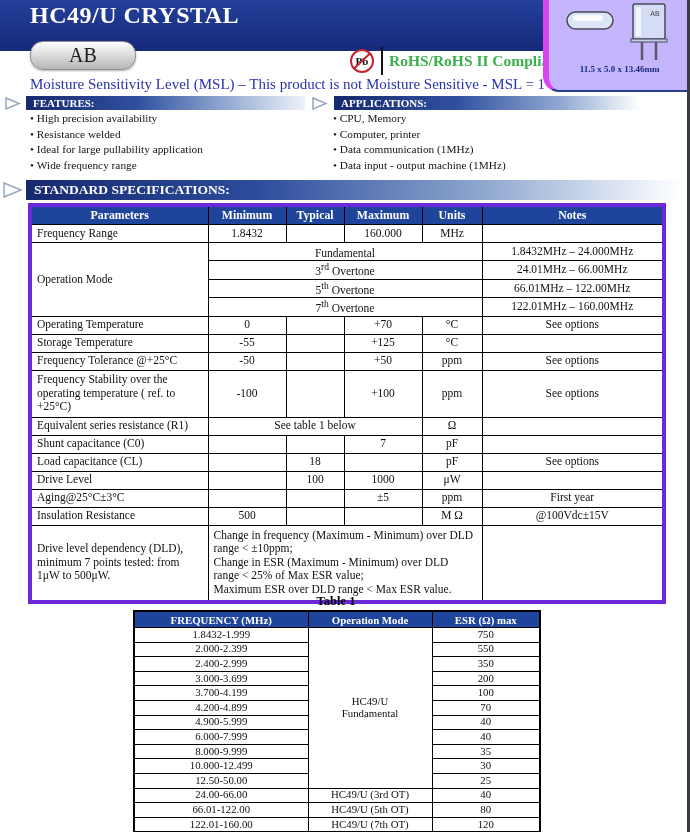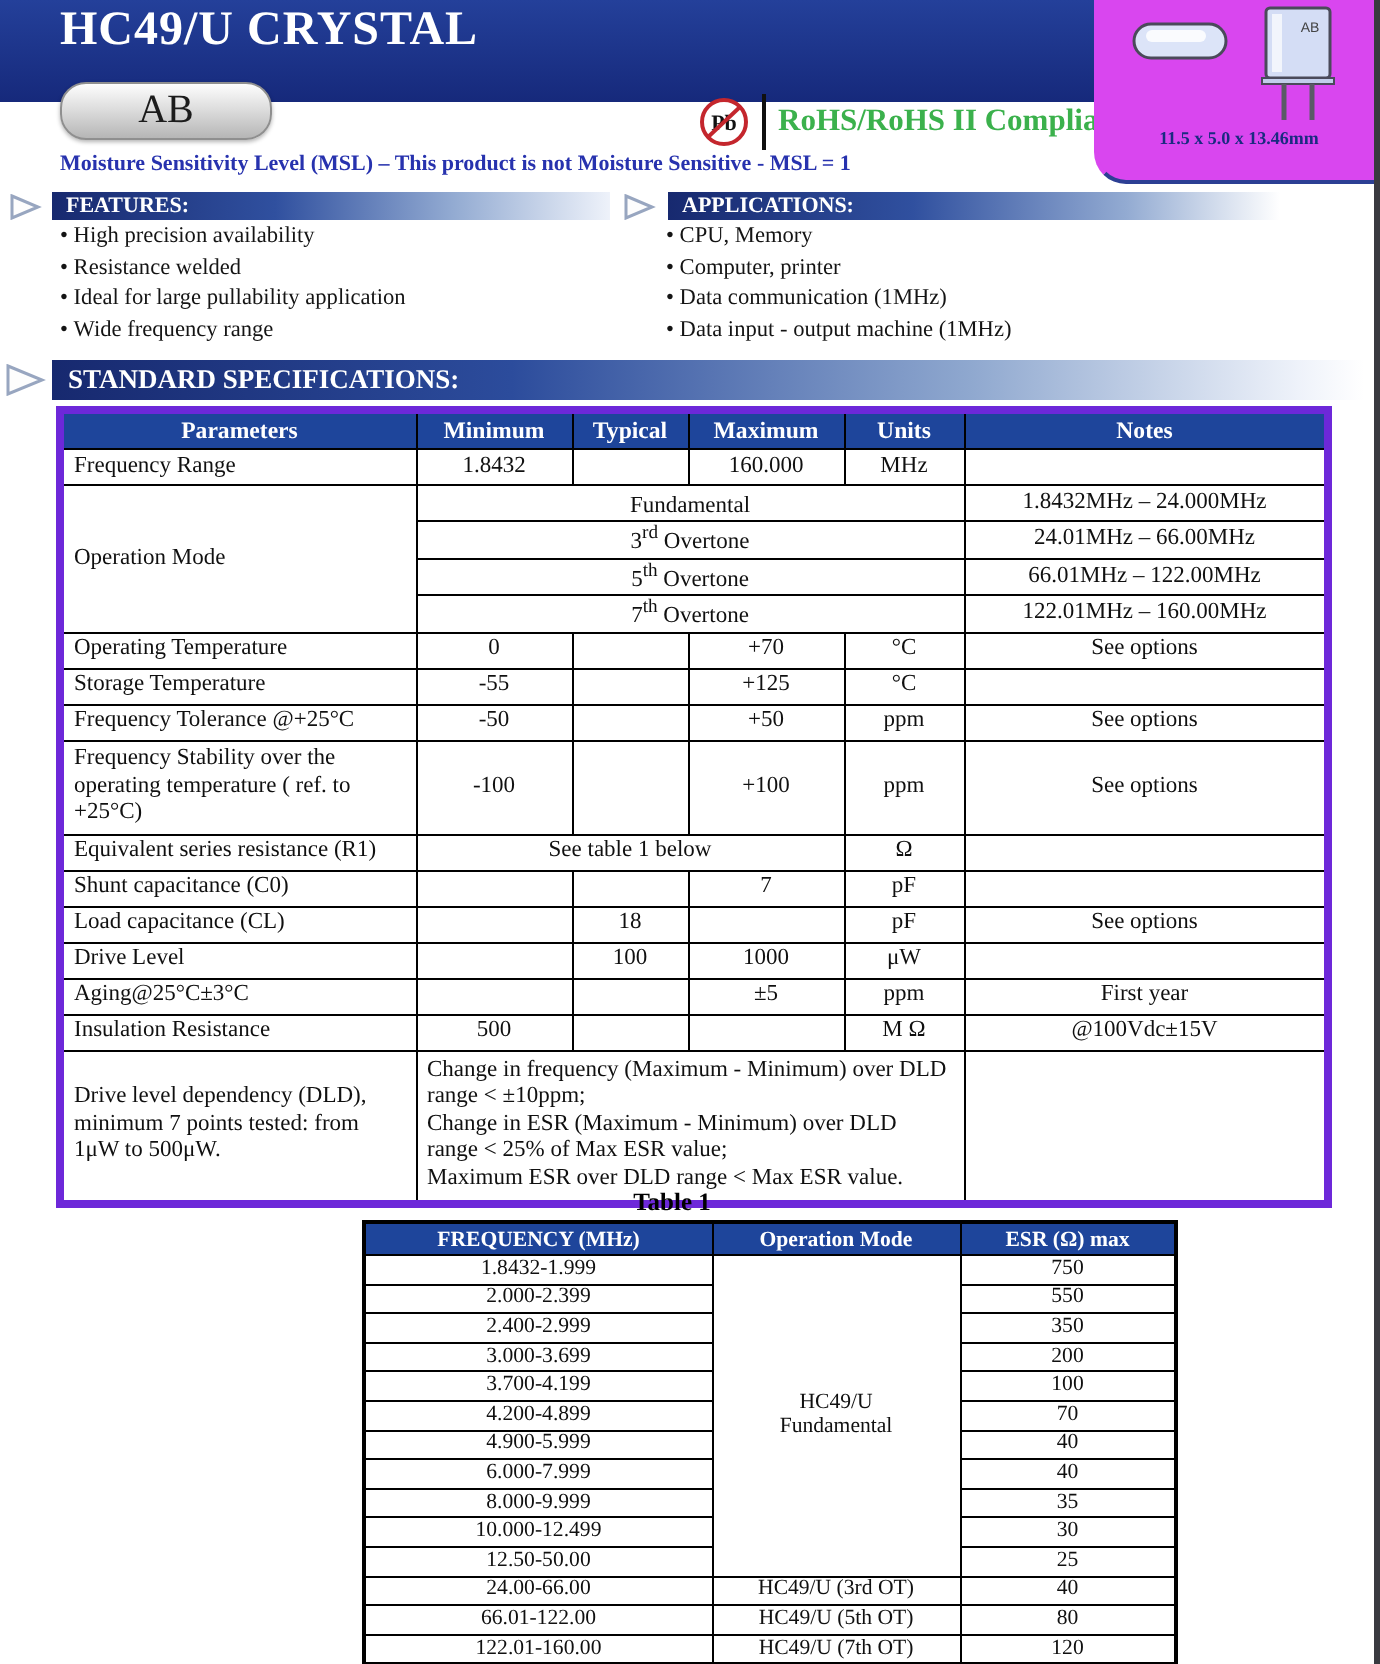--- a/index.html
+++ b/index.html
@@ -5,37 +5,37 @@
   html,body { margin:0; padding:0; }
   body {
     width:690px; height:832px; position:relative; background:#ffffff;
     font-family:"Liberation Serif", serif; overflow:hidden; color:#101010;
   }
   
   .banner { position:absolute; top:0; left:0; width:690px; height:51px;
     background:linear-gradient(#24409a, #16297b); }
   .banner-title { position:absolute; left:30px; top:2px; font-size:24px; font-weight:bold;
     color:#ffffff; letter-spacing:0.5px; }
-  .pkg-box { position:absolute; top:0; right:0; width:141px; height:90px; background:#d946ef;
-    border-left:2px solid #d946ef; border-bottom:2px solid #2c3f94;
+  .pkg-box { position:absolute; top:0; right:0; width:141px; height:90px; background:#c4b5fd;
+    border-left:6px solid #d946ef; border-bottom:2px solid #2c3f94;
     border-bottom-left-radius:16px; z-index:5; }
   .pkg-dims { position:absolute; left:0; top:64px; width:100%; text-align:center;
     font-size:9px; font-weight:bold; color:#1a2b80; }
   .page-edge { position:absolute; top:0; right:0; width:3px; height:832px;
     background:#3a3a40; z-index:20; }
   .logo-ab { position:absolute; left:30px; top:41px; width:104px; height:27px;
     border-radius:13px; background:linear-gradient(#fdfdfd, #dcdcdc 48%, #b6b6b6);
     border:1px solid #8f8f8f; box-shadow:0 1px 2px rgba(0,0,0,0.3);
     display:flex; align-items:center; justify-content:center;
     font-size:20px; color:#1c1c1c; }
   .rohs-row { position:absolute; left:349px; top:46px; height:30px;
     display:flex; align-items:center; gap:6px; }
   .rohs-sep { width:2px; height:28px; background:#101010; }
   .rohs-text { font-size:15.5px; font-weight:bold; color:#3bb14c; }
-  .msl { position:absolute; left:30px; top:76px; font-size:11px; font-weight:bold; color:#2732ae; }
+  .msl { position:absolute; left:30px; top:76px; font-size:15px; font-weight:normal; color:#2732ae; }
   
   .bar { position:absolute; height:14px; color:#ffffff; font-weight:bold; font-size:11px;
     line-height:14px; padding-left:7px; box-sizing:border-box;
     background:linear-gradient(to right, #17296f, #30509f 40%, #93abd2 72%, #eef2fa 100%); }
   .bar.features { left:26px; top:96px; width:279px; }
   .bar.applications { left:334px; top:96px; width:306px;
     background:linear-gradient(to right, #17296f, #30509f 40%, #93abd2 75%, #ffffff 100%); }
   .bar.specsbar { left:26px; top:180px; width:656px; height:20px; font-size:13.5px;
     line-height:20px; padding-left:8px;
     background:linear-gradient(to right, #17296f, #2c4c9c 35%, #8fa8cf 70%, #eef2fa 95%, #ffffff 100%); }
@@ -56,21 +56,21 @@
   td { color:#101010; text-align:center; }
   table.spec { left:28px; top:203px; width:634px; border:4px solid #6d28d9; }
   .spec th { font-size:11.8px; height:17px; padding:0 2px; }
   .spec td { font-size:11.5px; height:17px; padding:0 3px; line-height:1.18; }
   .spec td.l { text-align:left; padding-left:5px; }
   .spec tr.tall td { height:46px; }
   .spec tr.dld td { height:70px; vertical-align:middle; }
   .spec td.dldtxt { text-align:left; padding:2px 5px; }
   .t1-title { position:absolute; left:133px; top:594px; width:406px; text-align:center;
     font-weight:bold; font-size:12.5px; color:#000; }
-  table.t1 { left:133px; top:610px; width:406px; border:2px solid #000;margin-left:48px; }
+  table.t1 { left:133px; top:610px; width:406px; border:2px solid #000; }
   .t1 th { font-size:10.8px; height:15px; padding:0 2px; }
   .t1 td { font-size:10.8px; height:13.6px; padding:0 2px; line-height:1.1; }
   .t1 td.mid { vertical-align:middle; }
 </style>
 </head>
 <body>
 
 <div class="banner">
   <div class="banner-title">HC49/U CRYSTAL</div>
 </div>

